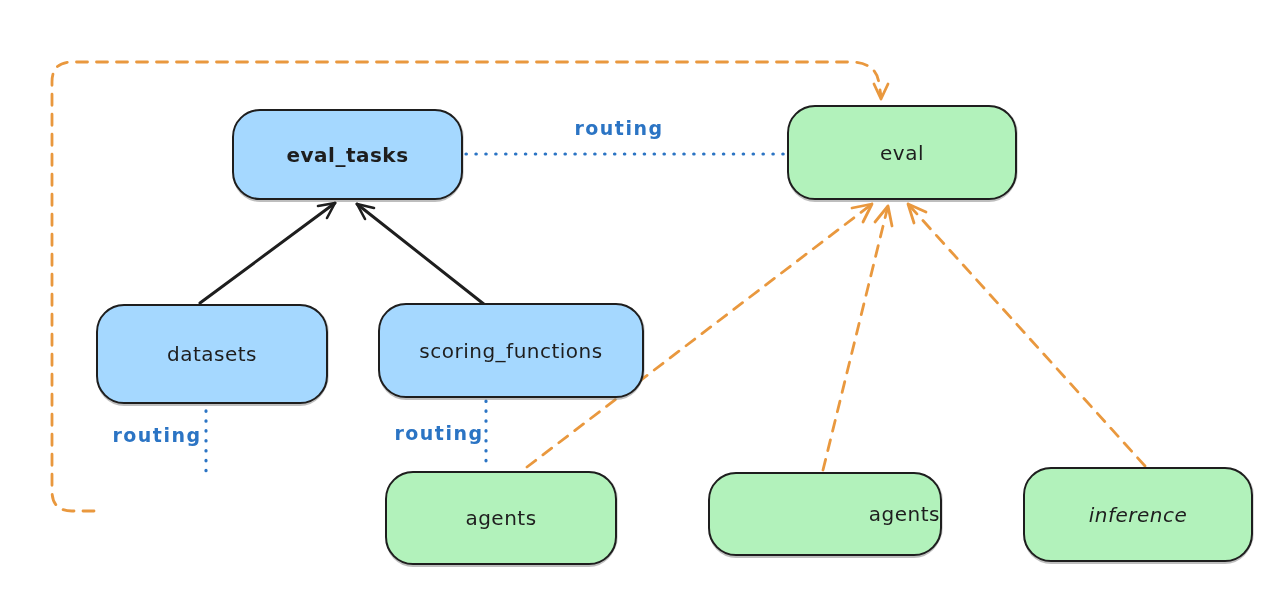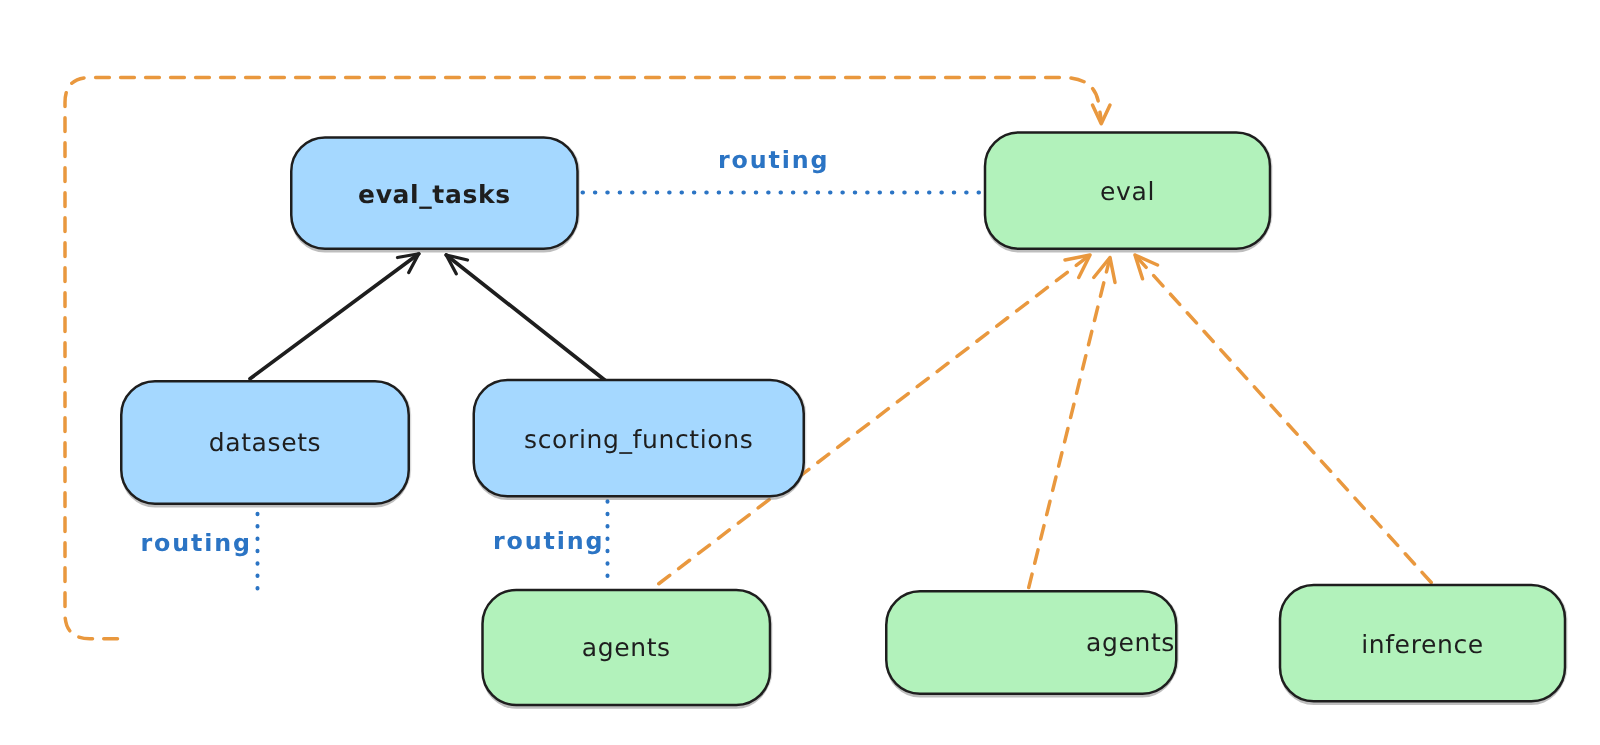--- a/index.html
+++ b/index.html
@@ -102,21 +102,21 @@
 
 
   <div class="node green" style="left:385px;top:471px;width:232px;height:94px;">
     <span>agents</span>
   </div>
 
   <div class="node green" style="left:708px;top:472px;width:234px;height:84px;justify-content:flex-end;">
     <span>agents</span>
   </div>
 
-  <div class="node green" style="left:1023px;top:467px;width:230px;height:95px;">
+  <div class="node green" style="left:1023px;top:467px;width:230px;height:95px;font-style:italic;">
     <span>inference</span>
   </div>
 
   <div class="edge-label" style="left:619px;top:117px;">routing</div>
   <div class="edge-label" style="left:157px;top:424px;">routing</div>
   <div class="edge-label" style="left:439px;top:422px;">routing</div>
 
 </div>
 
 </body></html>

